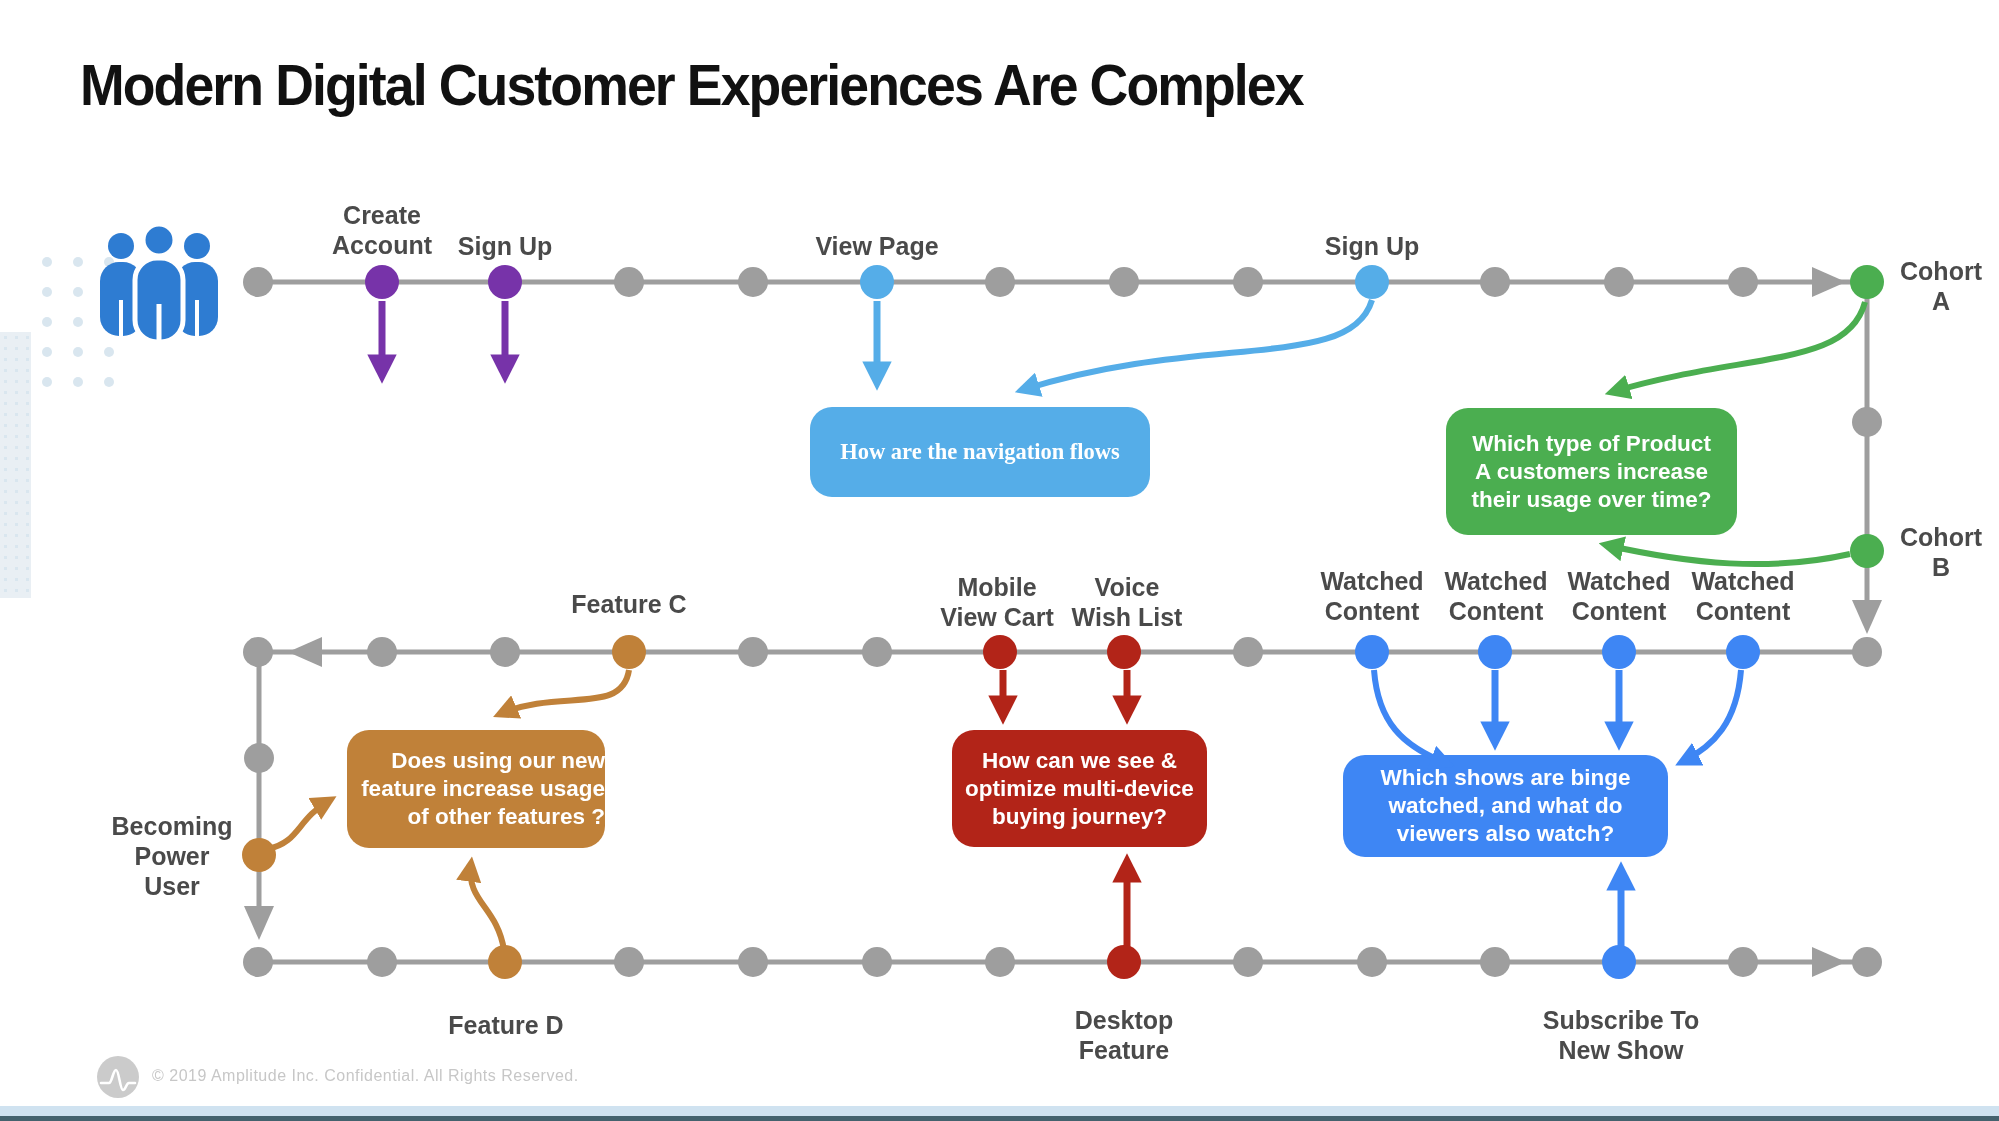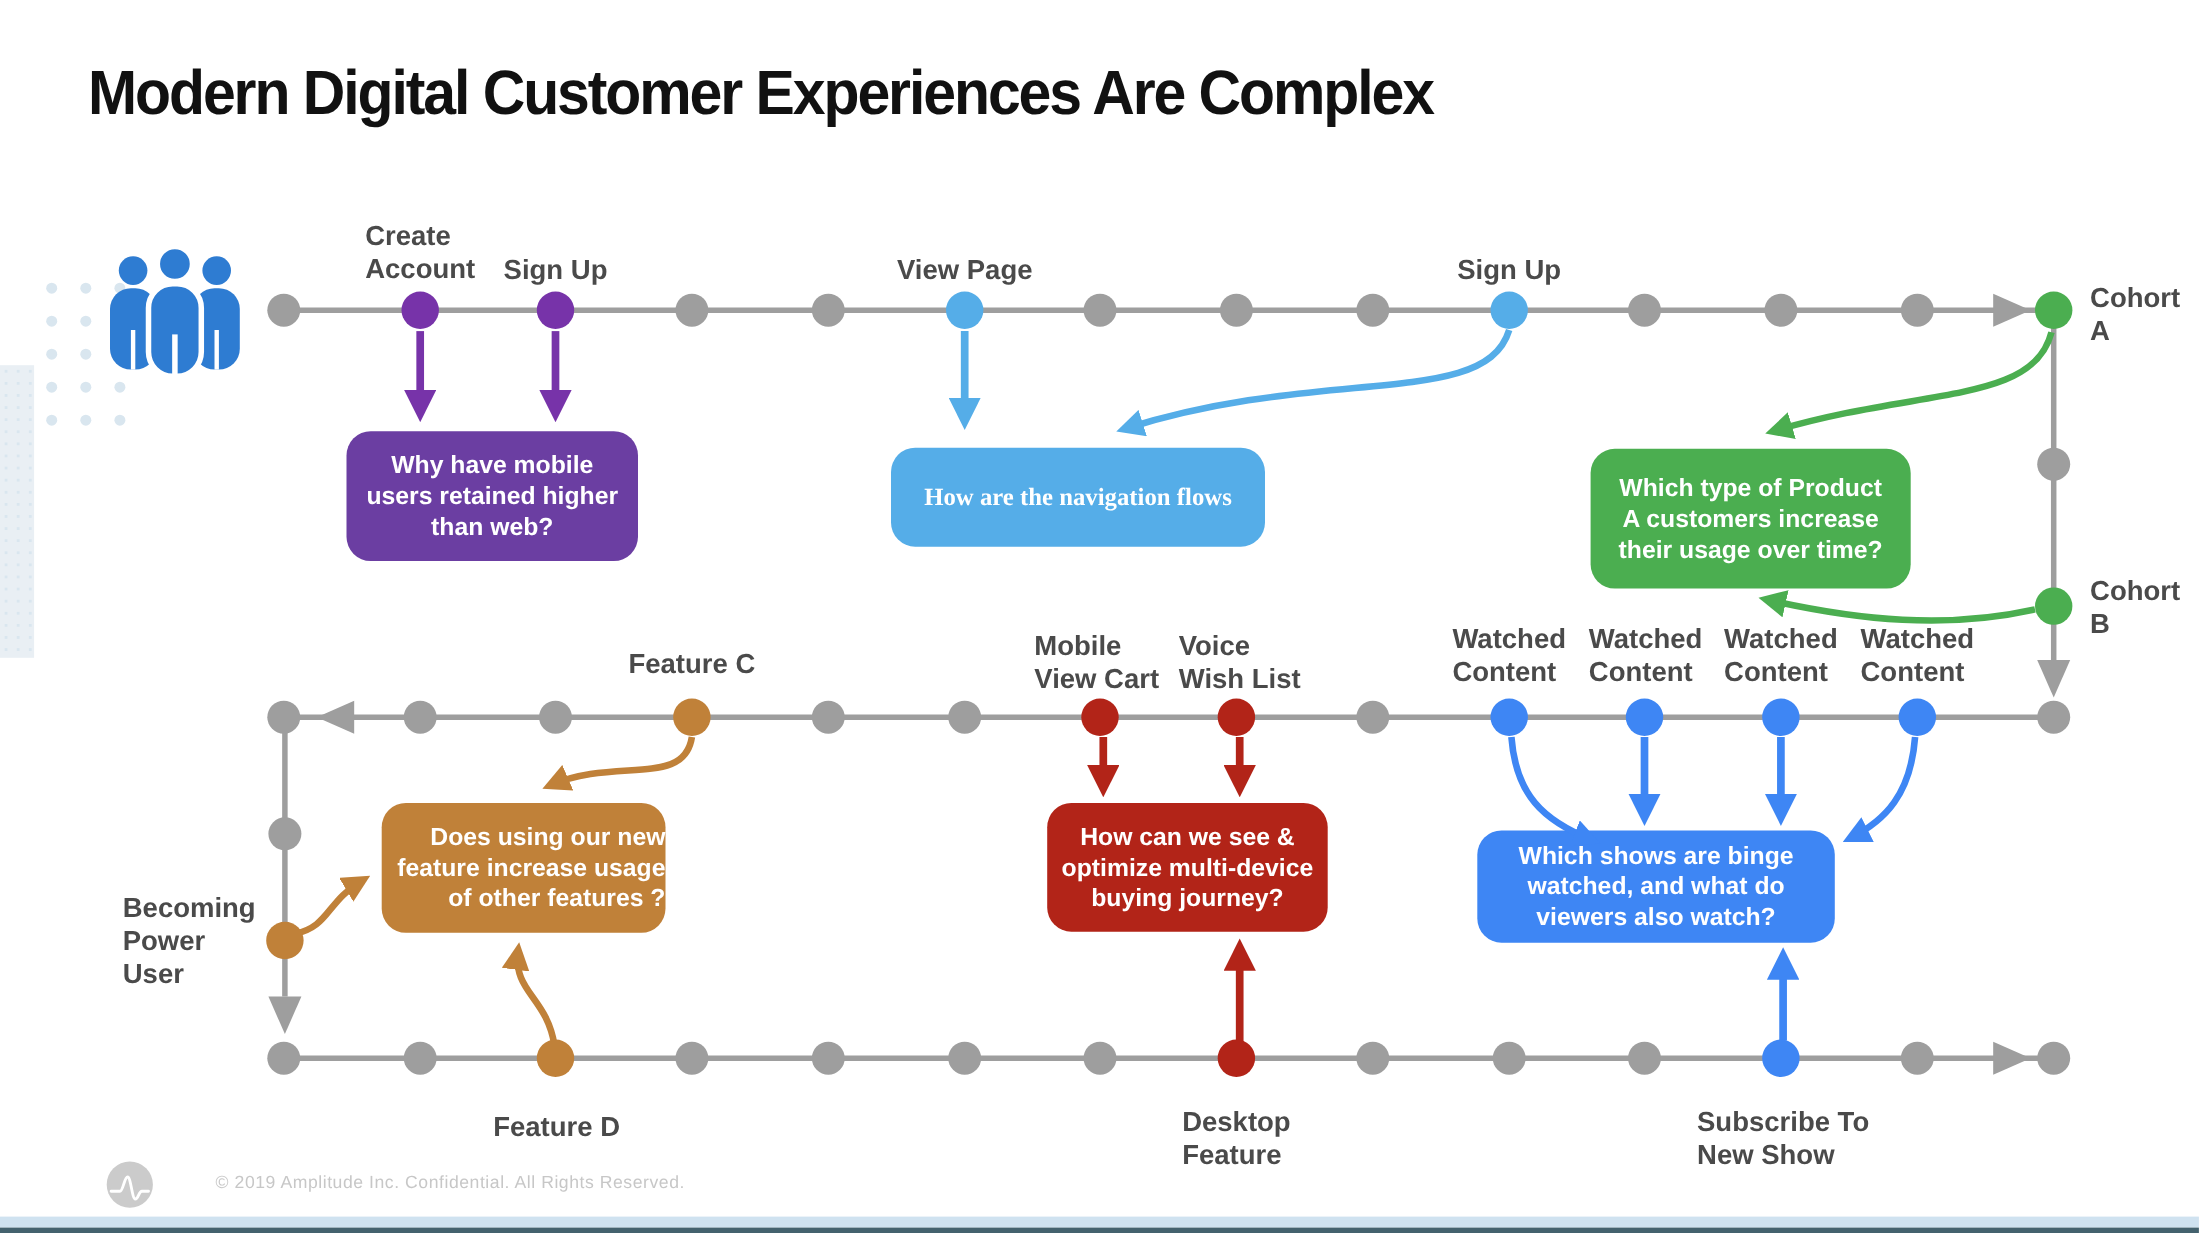--- a/index.html
+++ b/index.html
@@ -5,52 +5,47 @@
   html,body{margin:0;padding:0;background:#fff;}
   .stage{position:relative;width:1999px;height:1121px;background:#fff;overflow:hidden;
          font-family:"Liberation Sans",sans-serif;}
   .strip-left{position:absolute;left:0;top:332px;width:31px;height:266px;background:var(--left_strip);
               background-image:radial-gradient(var(--pattern_dot) 1.5px, transparent 1.6px);background-size:11px 11px;}
   .bottom-bar{position:absolute;left:0;top:1106px;width:100%;height:10px;background:var(--bottom_bar);}
   .bottom-edge{position:absolute;left:0;top:1116px;width:100%;height:5px;background:var(--bottom_edge);}
   .title{position:absolute;left:80px;top:52px;margin:0;font-size:57px;font-weight:bold;
          letter-spacing:-2px;color:var(--title_color);white-space:nowrap;
          transform:scaleX(.94);transform-origin:left top;}
-  .lbl{position:absolute;transform:translateX(-50%);font-weight:bold;
+  .lbl{position:absolute;transform:translateX(-50%);text-align:center;font-weight:bold;
        font-size:25px;line-height:30px;color:var(--label);white-space:nowrap;z-index:2;}
   .lbl span{display:block;}
   .qbox{position:absolute;border-radius:22px;color:#fff;font-weight:bold;font-size:22.5px;
         line-height:28px;text-align:center;display:flex;flex-direction:column;justify-content:center;z-index:1;}
   .qbox span{display:block;}
   .box-purple{background:var(--purple_box);}
   .box-sky{background:var(--sky);font-family:Liberation Serif, serif;}
   .box-green{background:var(--green);}
   .box-tan{background:var(--tan);text-align:right;}
   .box-red{background:var(--red);}
   .box-blue{background:var(--blue);}
   .overlay{position:absolute;left:0;top:0;width:1999px;height:1121px;z-index:5;pointer-events:none;}
   .footer-text{position:absolute;left:152px;top:1067px;font-size:16px;letter-spacing:.5px;
-               color:var(--footer_text);white-space:nowrap;z-index:2;margin-left:44px;}
+               color:var(--footer_text);white-space:nowrap;z-index:2;}
 </style>
 </head>
 <body>
 
 <div class="stage">
 
   <div class="strip-left"></div>
   <div class="bottom-bar"></div>
   <div class="bottom-edge"></div>
 
   <h1 class="title">Modern Digital Customer Experiences Are Complex</h1>
 
-  <div class="qbox box-purple" style="left:315px;top:392px;width:265px;height:118px">
-    <span>Why have mobile</span>
-    <span>users retained higher</span>
-    <span>than web?</span>
-  </div>
   <div class="qbox box-sky" style="left:810px;top:407px;width:340px;height:90px">
     <span>How are the navigation flows</span>
   </div>
   <div class="qbox box-green" style="left:1446px;top:408px;width:291px;height:127px">
     <span>Which type of Product</span>
     <span>A customers increase</span>
     <span>their usage over time?</span>
   </div>
   <div class="qbox box-tan" style="left:347px;top:730px;width:258px;height:118px">
     <span>Does using our new</span>

